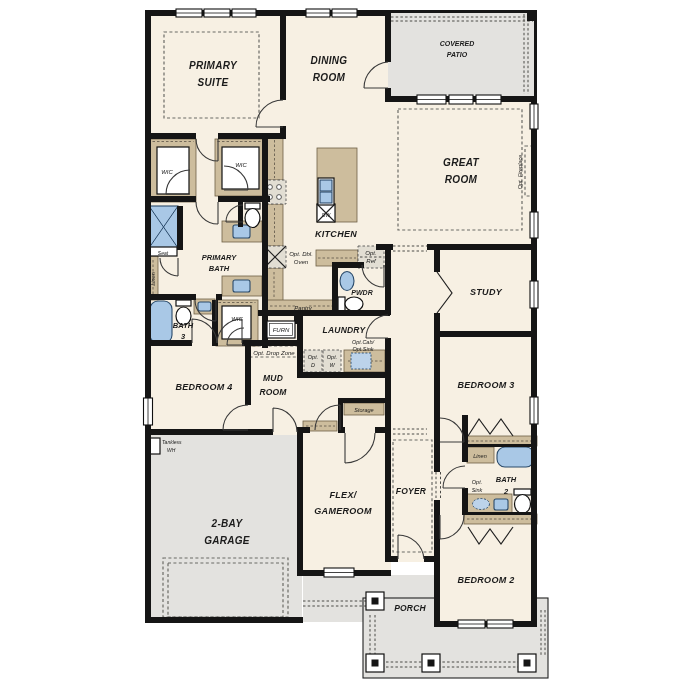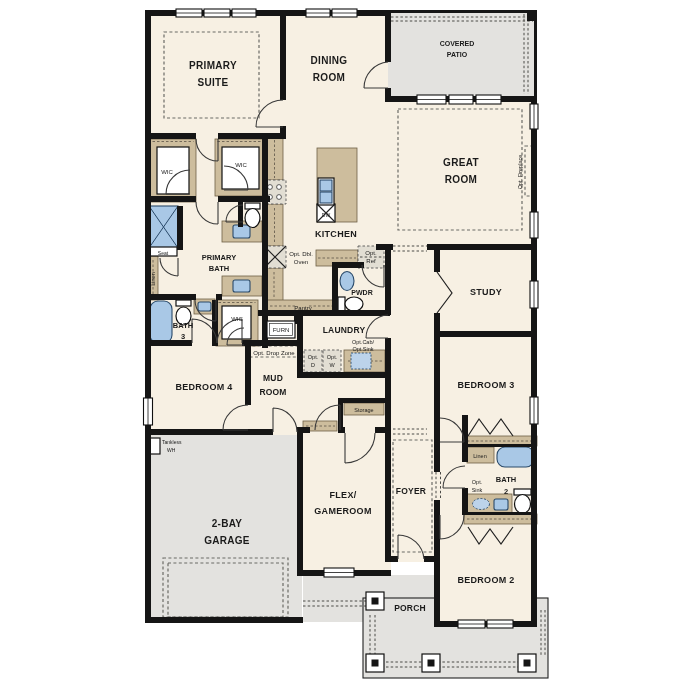--- a/index.html
+++ b/index.html
@@ -1,16 +1,16 @@
 <!DOCTYPE html>
 <html><head>
 <meta charset="utf-8">
 <style>
   html,body{margin:0;padding:0;background:#ffffff;}
-  .stage{width:687px;height:687px;position:relative;background:#fff;}
+  .stage{width:687px;height:687px;position:relative;background:#fff;font-style:italic;}
   svg{display:block;}
   svg text{font-family:"Liberation Sans", sans-serif;fill:#1b1b1b;}
   .wall{fill:#151515;}
   .floor{fill:#f7f0e3;}
   .ext{fill:#e3e2df;}
   .tan{fill:#cdbd9d;stroke:#6e6046;stroke-width:0.8;}
   .blue{fill:#a9c8e6;stroke:#2a4a6a;stroke-width:1.1;}
   .bluedash{fill:#bcd3ea;stroke:#2a4a6a;stroke-width:0.9;stroke-dasharray:2 1.6;}
   .white{fill:#ffffff;stroke:#111;stroke-width:1.2;}
   .hatch{fill:#e2ded3;stroke:#555;stroke-width:0.9;stroke-dasharray:2.5 2;}

